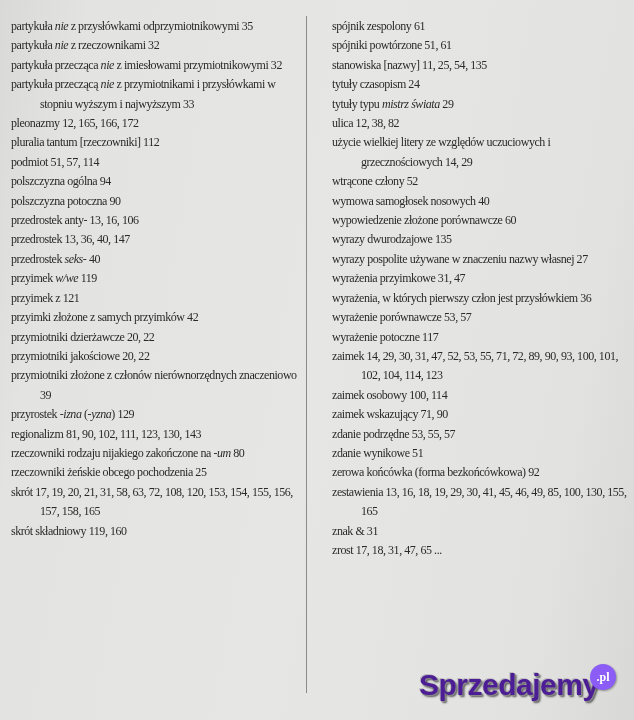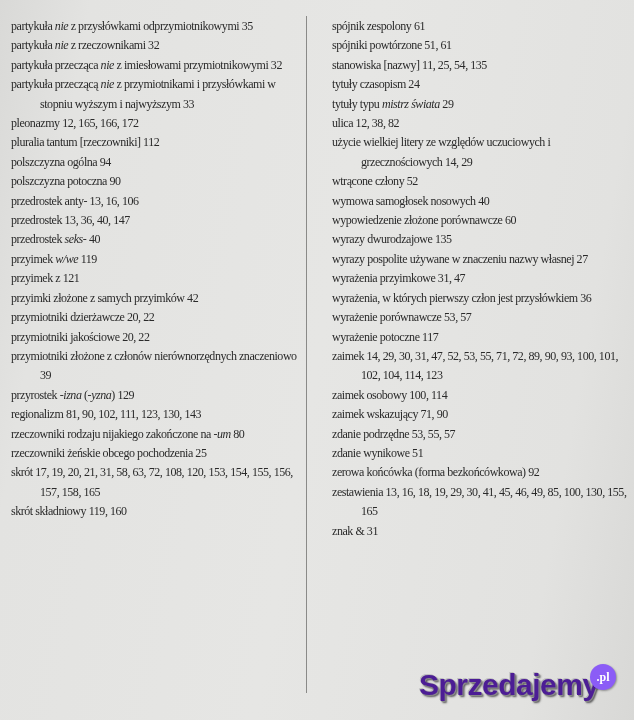--- a/index.html
+++ b/index.html
@@ -43,20 +43,21 @@
 <body>
 
 <div class="page">
   <div class="col col-left" id="col-left">
       <div class="entry"><span>partykuła </span><i>nie</i><span> z przysłówkami odprzymiotnikowymi 35</span></div>
       <div class="entry"><span>partykuła </span><i>nie</i><span> z rzeczownikami 32</span></div>
       <div class="entry"><span>partykuła przecząca </span><i>nie</i><span> z imiesłowami przymiotnikowymi 32</span></div>
       <div class="entry"><span>partykuła przeczącą </span><i>nie</i><span> z przymiotnikami i przysłówkami w stopniu wyższym i najwyższym 33</span></div>
       <div class="entry"><span>pleonazmy 12, 165, 166, 172</span></div>
       <div class="entry"><span>pluralia tantum [rzeczowniki] 112</span></div>
+      <div class="entry"><span>podmiot 51, 57, 114</span></div>
       <div class="entry"><span>polszczyzna ogólna 94</span></div>
       <div class="entry"><span>polszczyzna potoczna 90</span></div>
       <div class="entry"><span>przedrostek anty- 13, 16, 106</span></div>
       <div class="entry"><span>przedrostek 13, 36, 40, 147</span></div>
       <div class="entry"><span>przedrostek </span><i>seks-</i><span> 40</span></div>
       <div class="entry"><span>przyimek </span><i>w/we</i><span> 119</span></div>
       <div class="entry"><span>przyimek z 121</span></div>
       <div class="entry"><span>przyimki złożone z samych przyimków 42</span></div>
       <div class="entry"><span>przymiotniki dzierżawcze 20, 22</span></div>
       <div class="entry"><span>przymiotniki jakościowe 20, 22</span></div>
@@ -87,17 +88,18 @@
       <div class="entry"><span>wyrażenie porównawcze 53, 57</span></div>
       <div class="entry"><span>wyrażenie potoczne 117</span></div>
       <div class="entry"><span>zaimek 14, 29, 30, 31, 47, 52, 53, 55, 71, 72, 89, 90, 93, 100, 101, 102, 104, 114, 123</span></div>
       <div class="entry"><span>zaimek osobowy 100, 114</span></div>
       <div class="entry"><span>zaimek wskazujący 71, 90</span></div>
       <div class="entry"><span>zdanie podrzędne 53, 55, 57</span></div>
       <div class="entry"><span>zdanie wynikowe 51</span></div>
       <div class="entry"><span>zerowa końcówka (forma bezkońcówkowa) 92</span></div>
       <div class="entry"><span>zestawienia 13, 16, 18, 19, 29, 30, 41, 45, 46, 49, 85, 100, 130, 155, 165</span></div>
       <div class="entry"><span>znak &amp; 31</span></div>
+      <div class="entry"><span>zrost 17, 18, 31, 47, 65 ...</span></div>
     </div>
 
   <div class="watermark">Sprzedajemy</div>
   <div class="wm-badge">.pl</div>
 </div>
 
 </body></html>

